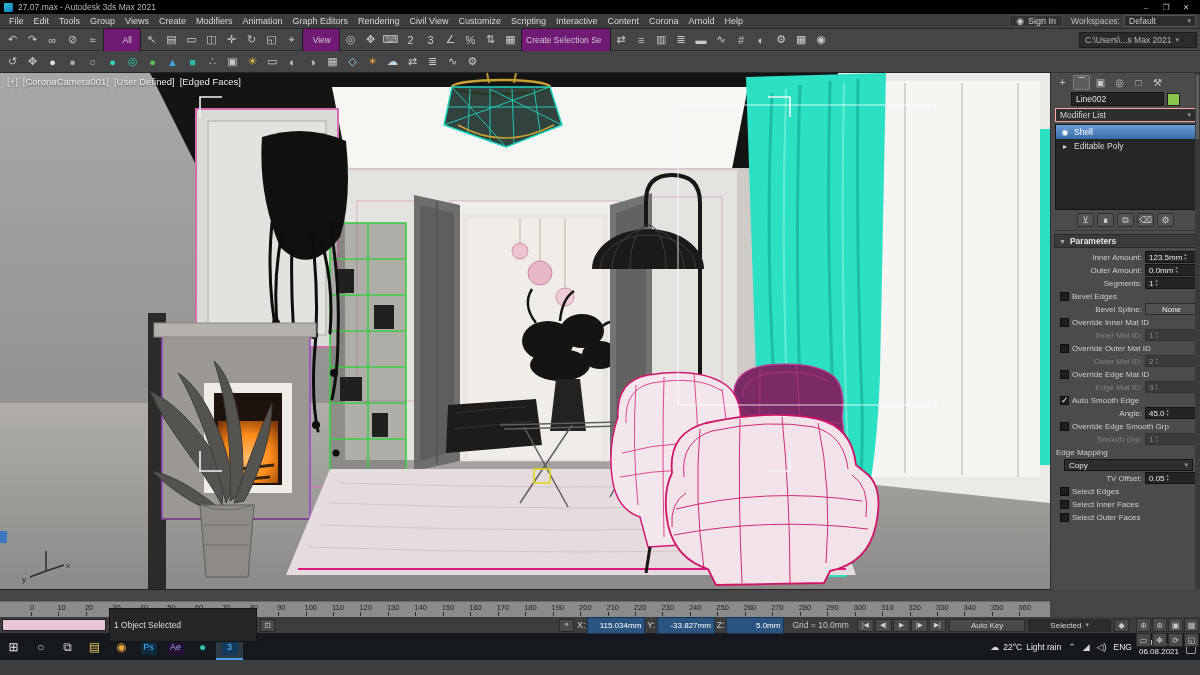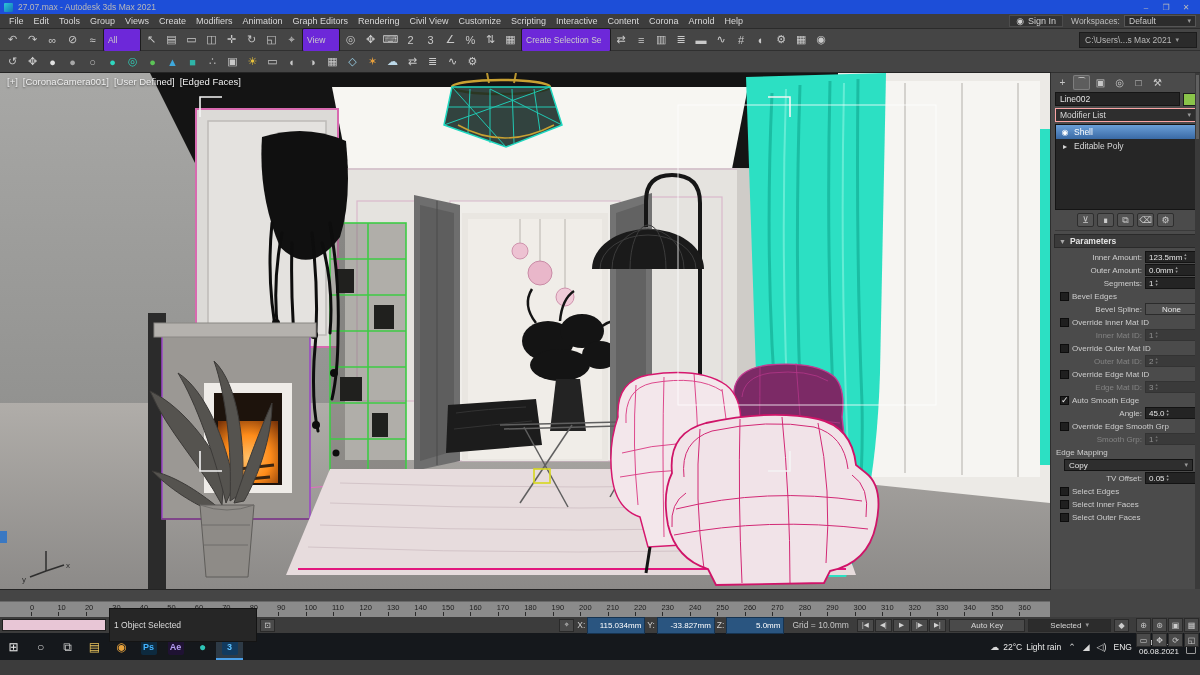--- a/index.html
+++ b/index.html
@@ -1,52 +1,52 @@
 <!DOCTYPE html>
 <html><head>
 <meta charset="utf-8">
 <style>
 *{margin:0;padding:0;box-sizing:border-box}
 html,body{width:1200px;height:675px;overflow:hidden;background:#303030;font-family:"Liberation Sans",sans-serif}
 .app{width:1200px;height:675px;display:flex;flex-direction:column;color:#d0d0d0;font-size:10px;background:#3c3c3c}
 
-.titlebar{height:14px;background:#1d4ed8;display:flex;align-items:center;gap:5px;padding:0 4px;flex:0 0 auto}
+.titlebar{height:14px;background:#000000;display:flex;align-items:center;gap:5px;padding:0 4px;flex:0 0 auto}
 .app-ico{width:9px;height:9px;border-radius:1px;background:linear-gradient(135deg,#2ec7d8,#1273b8)}
 .titlebar .title{font-size:8.5px;color:#b8b8b8}
 .winbtns{margin-left:auto;display:flex}
 .winbtn{width:20px;height:13px;display:flex;align-items:center;justify-content:center;font-size:8px;color:#bbb}
 
 .menubar{height:15px;background:#3d3d3d;border-bottom:1px solid #2b2b2b;display:flex;align-items:center;padding:0 4px}
 .menu-items{display:flex;align-items:center}
 .menu-item{padding:0 5px;font-size:9px;white-space:nowrap;color:#d8d8d8}
 .menubar-right{margin-left:auto;display:flex;align-items:center;gap:8px}
 .signin{display:flex;align-items:center;gap:4px;font-size:9px;background:#333;border:1px solid #4c4c4c;padding:0 6px;height:12px}
 .ws{display:flex;align-items:center;gap:4px;font-size:8.5px;color:#bdbdbd}
 .ws-dd{background:#2c2c2c;border:1px solid #555;min-width:72px;height:12px;display:flex;align-items:center;justify-content:space-between;padding:0 4px;color:#ccc}
 .ws-dd::after{content:"▾";font-size:7px;color:#999}
 
 .toolbar{height:22px;background:#454545;border-bottom:1px solid #303030;display:flex;align-items:center;padding:0 3px;gap:1px}
 .tb-item{width:19px;height:19px;display:flex;align-items:center;justify-content:center;font-size:11px;border-radius:2px;color:var(--c,#c9c9c9)}
 .tb-item span:empty{display:none}
-.tb-item.t-dd{width:auto;min-width:38px;height:24px;background:#6d28d9;border:1px solid #1c1c1c;font-size:8.5px;gap:4px;padding:0 4px;color:#ccc;justify-content:flex-start}
+.tb-item.t-dd{width:auto;min-width:38px;height:24px;background:#701a75;border:1px solid #1c1c1c;font-size:8.5px;gap:4px;padding:0 4px;color:#ccc;justify-content:flex-end}
 .tb-item .caret{font-size:7px;color:#999}
 .proj-field{margin-left:auto;background:#2b2b2b;border:1px solid #1c1c1c;height:16px;display:flex;align-items:center;gap:4px;padding:0 5px;font-size:8.5px;color:#b8b8b8;min-width:118px}
 .proj-field::after{content:"▾";font-size:7px;color:#999}
 
 .main{flex:0 0 516px;display:flex;position:relative}
 .viewport{width:1050px;height:516px;position:relative;background:#8a8a8a;outline:1px solid #242424}
 .viewport svg{display:block;width:1050px;height:516px}
 .vp-label{position:absolute;top:3px;left:7px;display:flex;gap:5px;font-size:9.5px;color:#efefef;text-shadow:0 1px 2px rgba(0,0,0,.55)}
 .vp-tab{position:absolute;left:0;top:458px;width:7px;height:12px;background:#3a78c2}
 
 .cmd-panel{width:150px;background:#4b4b4b;border-left:1px solid #2e2e2e;display:flex;flex-direction:column;font-size:8.5px;position:relative}
 .cp-tabs{display:flex;align-items:center;height:18px;padding:0 3px;gap:2px}
 .cp-tab{width:17px;height:15px;display:flex;align-items:center;justify-content:center;font-size:10px;border-radius:2px;color:#c6c6c6}
 .cp-tab.active{background:#5d5d5d;box-shadow:inset 0 0 0 1px #7e7e7e;color:#fff}
-.obj-row{display:flex;align-items:flex-end;gap:3px;padding:1px 4px 2px}
+.obj-row{display:flex;align-items:flex-end;gap:3px;padding:1px 20px 2px}
 .obj-name{flex:1;height:14px;background:#242424;border:1px solid #151515;display:flex;align-items:center;padding:0 4px;color:#e2e2e2}
 .color-swatch{width:13px;height:13px;background:#8ac44a;border:1px solid #1d1d1d}
 .mod-list{margin:0 4px 2px;height:14px;background:#2e2e2e;border:1px solid #fca5a5;display:flex;align-items:center;justify-content:space-between;padding:0 4px;color:#d6d6d6}
 .mod-list::after{content:"▾";font-size:7px;color:#999}
 .stack{margin:0 4px;height:86px;background:#262626;border:1px solid #151515;overflow:hidden}
 .stack-row{height:14px;display:flex;align-items:center;gap:4px;padding:0 4px;color:#d8d8d8}
 .stack-row.active{background:linear-gradient(#6a9fd8,#3a6aa5);color:#fff}
 .stack-icon{width:10px;text-align:center;font-size:8px}
 .stack-icon:empty{display:none}
 .stack-btns{display:flex;justify-content:center;gap:3px;padding:3px 0;border-bottom:1px solid #3a3a3a;margin:0 4px}
@@ -99,21 +99,21 @@
 .sbtn.dd{background:#2c2c2c;min-width:58px;justify-content:space-between;gap:4px}
 .sbtn.dd::after{content:"▾";font-size:7px;color:#999}
 .prompt{flex:1;font-size:8.5px;color:#cfcfcf;padding-left:4px;white-space:nowrap}
 .navcluster{position:absolute;right:1px;top:1px;display:grid;grid-template-columns:repeat(4,15px);grid-auto-rows:14px;gap:1px}
 .navbtn{background:#4a4a4a;border:1px solid #2a2a2a;display:flex;align-items:center;justify-content:center;font-size:8px;color:#ccc}
 .nav-spacer{width:66px;flex:0 0 auto}
 
 .taskbar{height:27px;background:#15181c;display:flex;align-items:stretch}
 .tb-app{width:27px;display:flex;align-items:center;justify-content:center;font-size:12px;color:var(--c,#d8d8d8)}
 .tb-app.active{background:#2d3a46;box-shadow:inset 0 -2px 0 #4a9fe8}
-.tb-app .badge{width:16px;height:16px;display:flex;align-items:center;justify-content:center;font-size:9px;font-weight:bold;border-radius:2px;background:var(--b,transparent)}
+.tb-app .badge{width:16px;height:16px;display:flex;align-items:center;justify-content:center;font-size:9px;font-weight:normal;border-radius:2px;background:var(--b,transparent)}
 .tb-app .badge:empty,.tb-app .glyph:empty{display:none}
 .tray{margin-left:auto;display:flex;align-items:center;gap:7px;padding:0 4px;font-size:8.5px;color:#eaeaea}
 .weather{display:flex;align-items:center;gap:4px;white-space:nowrap}
 .tray-ico{font-size:9px;color:#d8d8d8}
 .clock{display:flex;flex-direction:column;align-items:center;font-size:8px;line-height:9px}
 .notif{width:10px;height:14px;border:1px solid #9a9a9a;border-radius:1px}
 </style>
 </head>
 <body>
 

